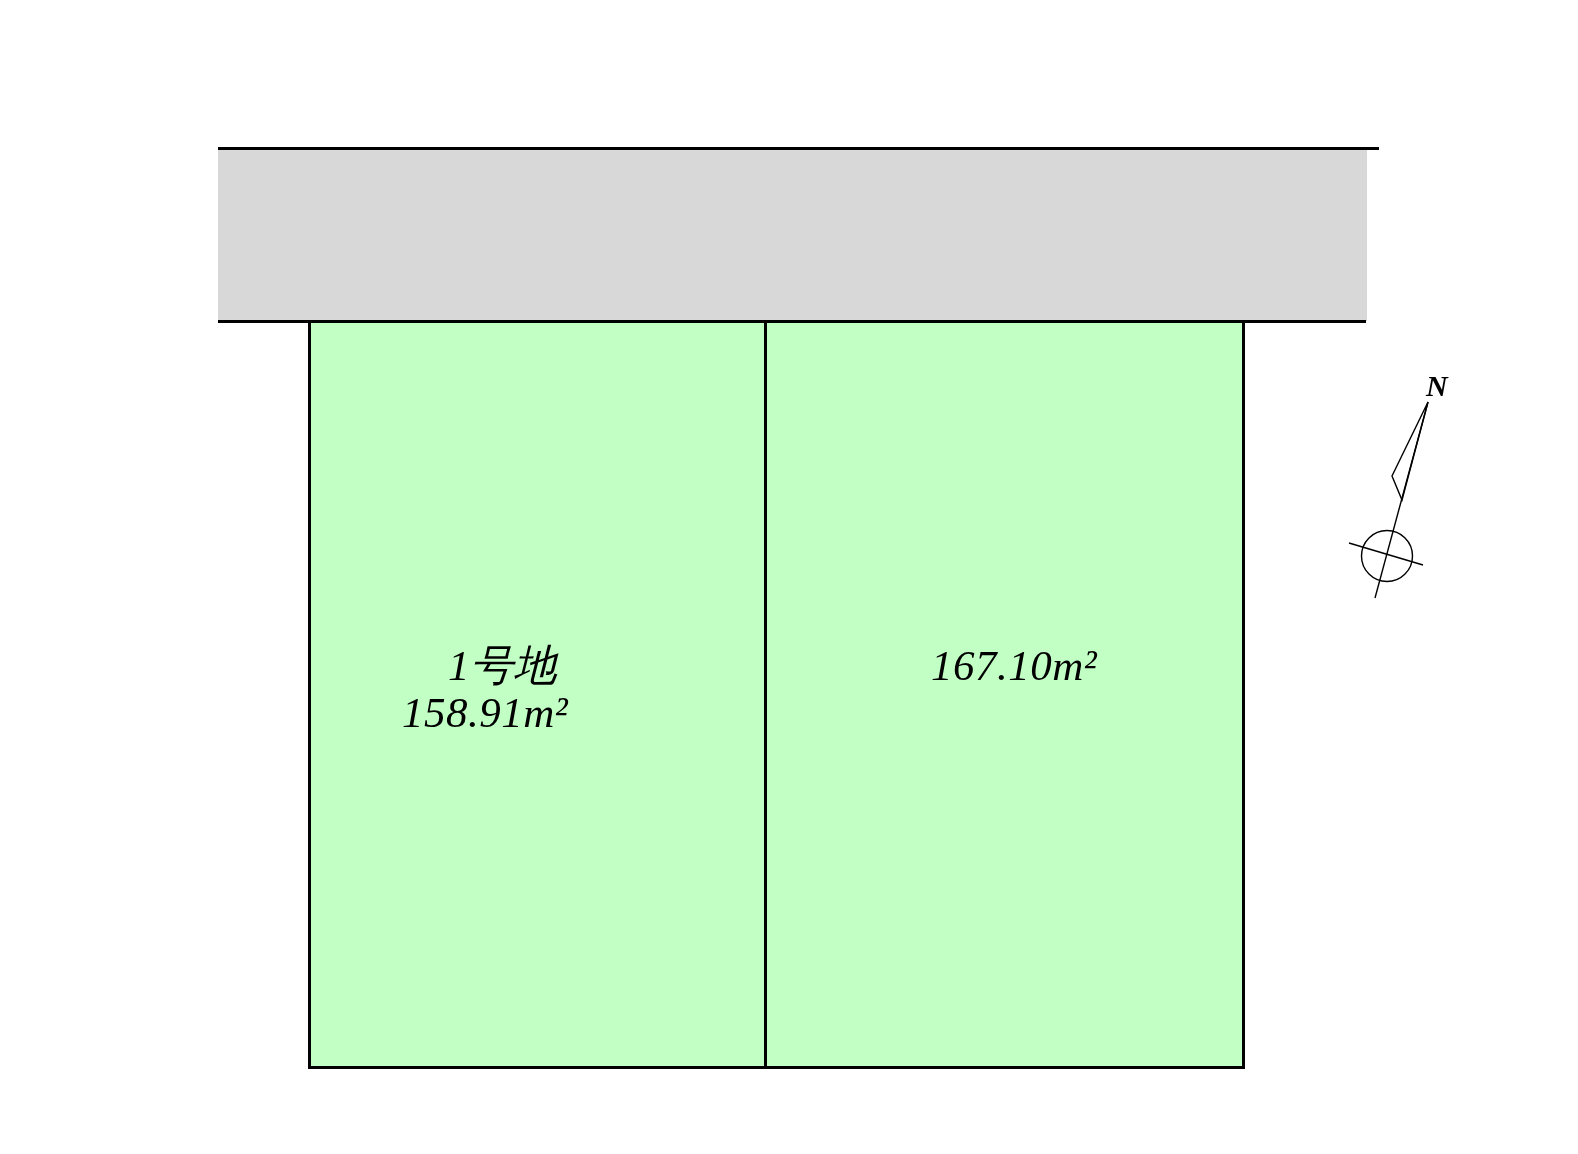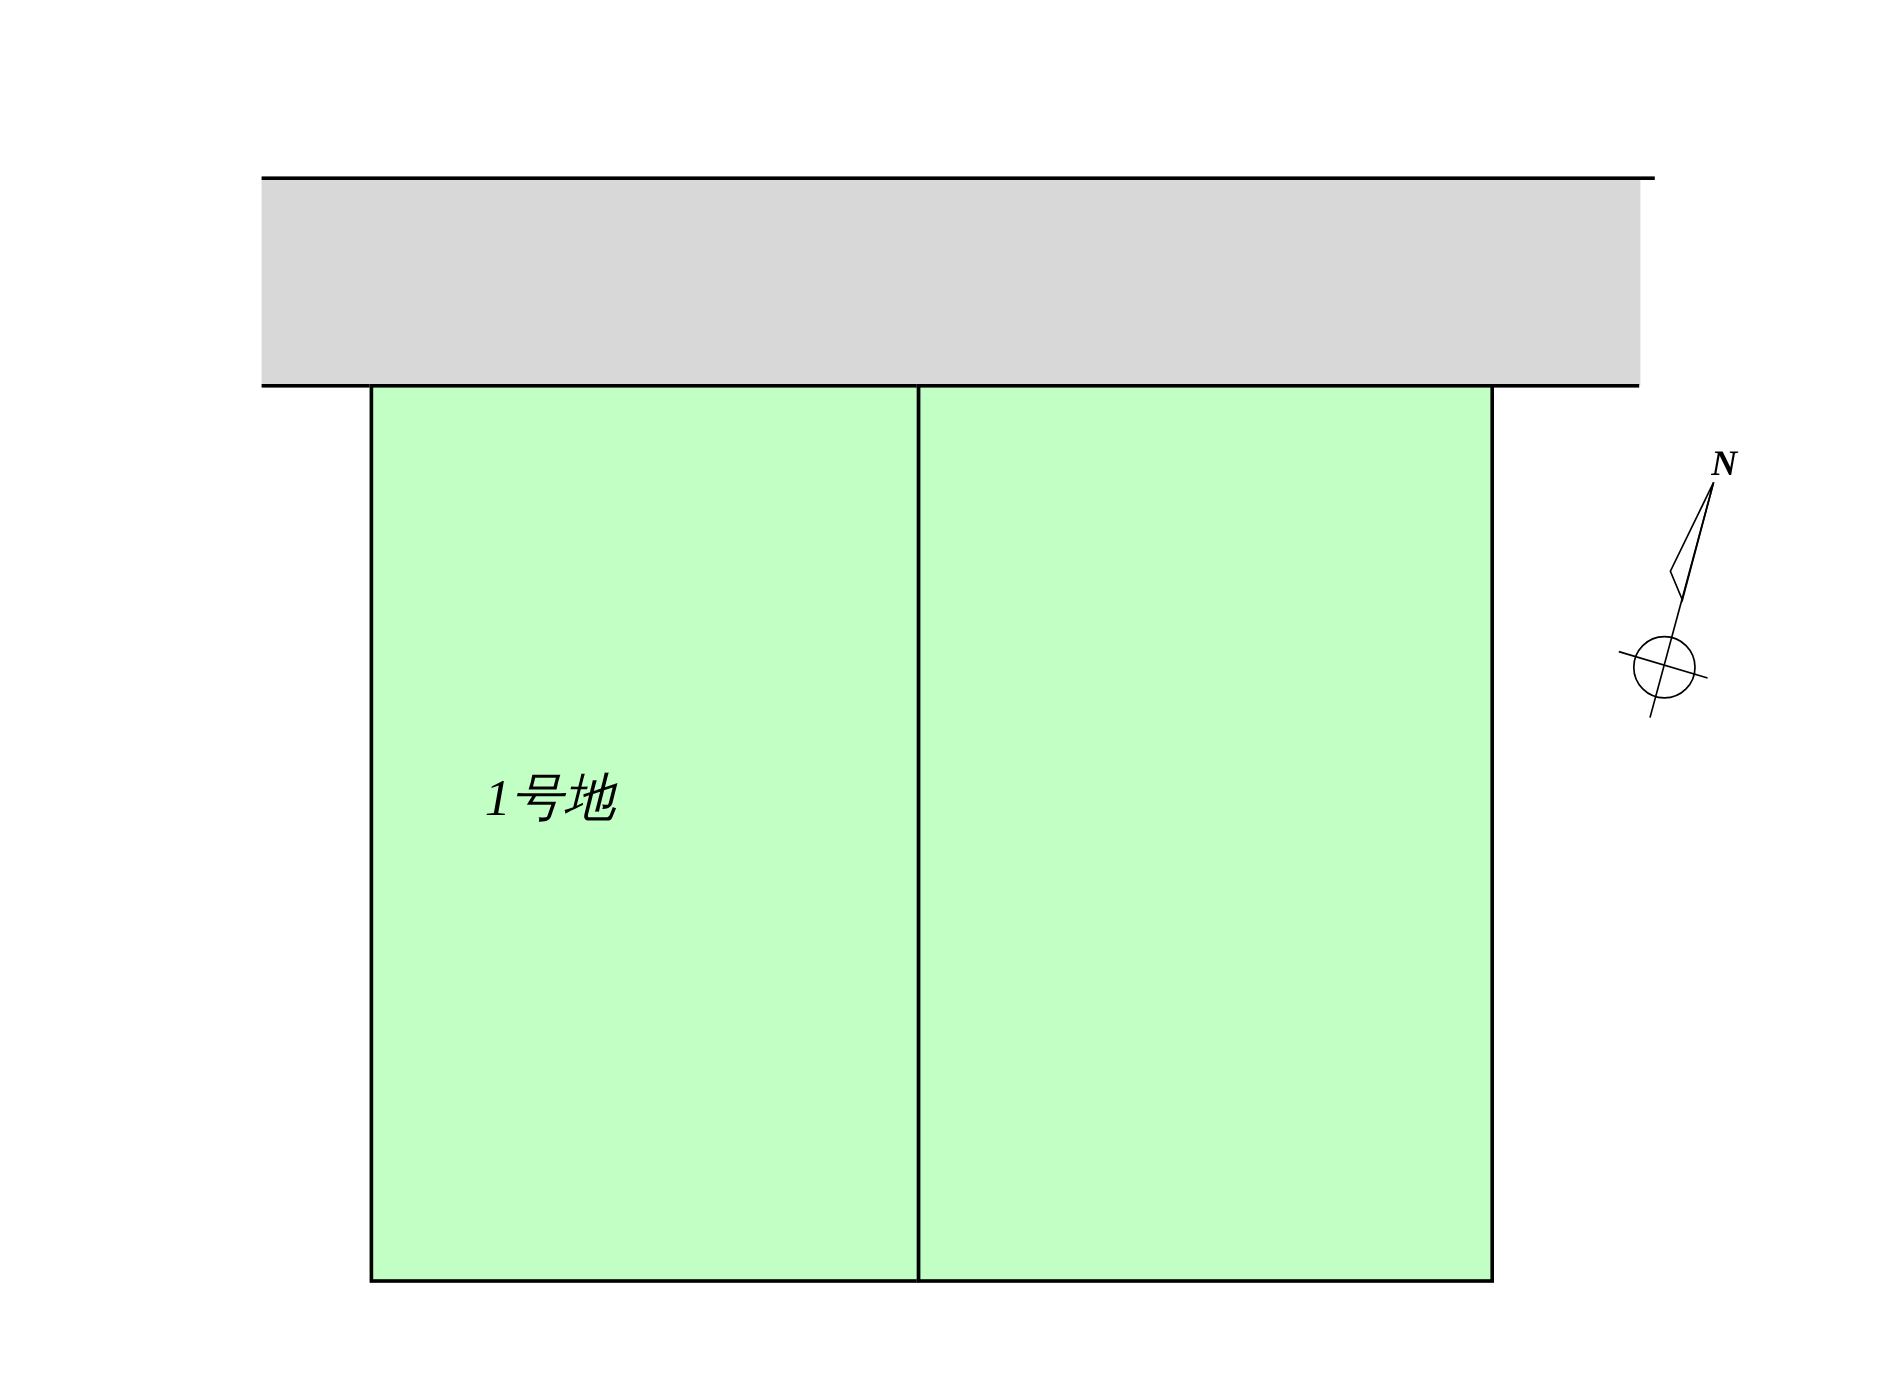--- a/index.html
+++ b/index.html
@@ -66,21 +66,21 @@
     top: 642px;
     color: #000000;
     font-style: italic;
     font-size: 43px;
     line-height: 47px;
     letter-spacing: 0.5px;
     white-space: nowrap;
   }
   .lot-label.l1 { left: 402px; }
   .lot-label.l2 { left: 931px; }
-  .lot-name { padding-left: 2px; }
+  .lot-name { padding-left: 2px; margin-left: 44px; }
   
   .compass {
     position: absolute;
     left: 1340px;
     top: 362px;
   }
   .compass .stroke {
     fill: none;
     stroke: #000000;
     stroke-width: 1.4;
@@ -101,22 +101,24 @@
 
   <div class="road-fill"></div>
   <div class="road-edge top"></div>
   <div class="road-edge bottom"></div>
 
   <div class="lot lot-1"></div>
   <div class="lot lot-2"></div>
 
   <div class="lot-label l1">
     <div class="lot-name">1号地</div>
+    <div class="lot-area">158.91m²</div>
   </div>
   <div class="lot-label l2">
+    <div class="lot-area">167.10m²</div>
   </div>
 
   <svg class="compass" width="130" height="245" viewBox="0 0 130 245">
     <text class="north-n" x="86" y="34">N</text>
     <polygon class="stroke" points="88,40 52,114 62,138"></polygon>
     <line class="stroke" x1="88" y1="40" x2="35" y2="236"></line>
     <circle class="stroke" cx="47" cy="194" r="25.5"></circle>
     <line class="stroke" x1="9" y1="181" x2="83" y2="203"></line>
   </svg>
 

